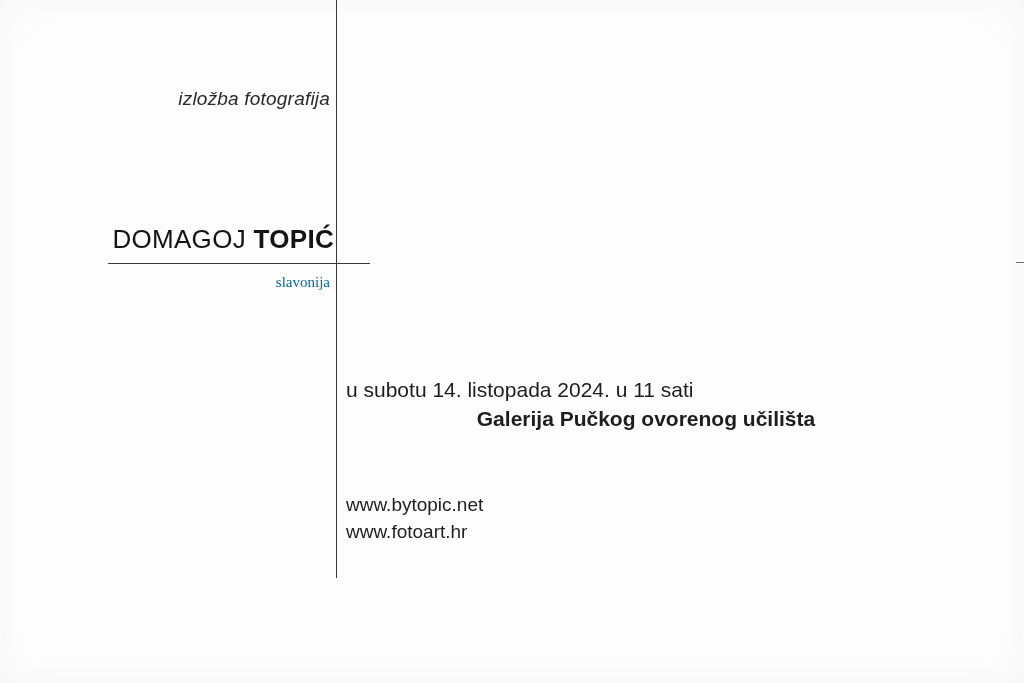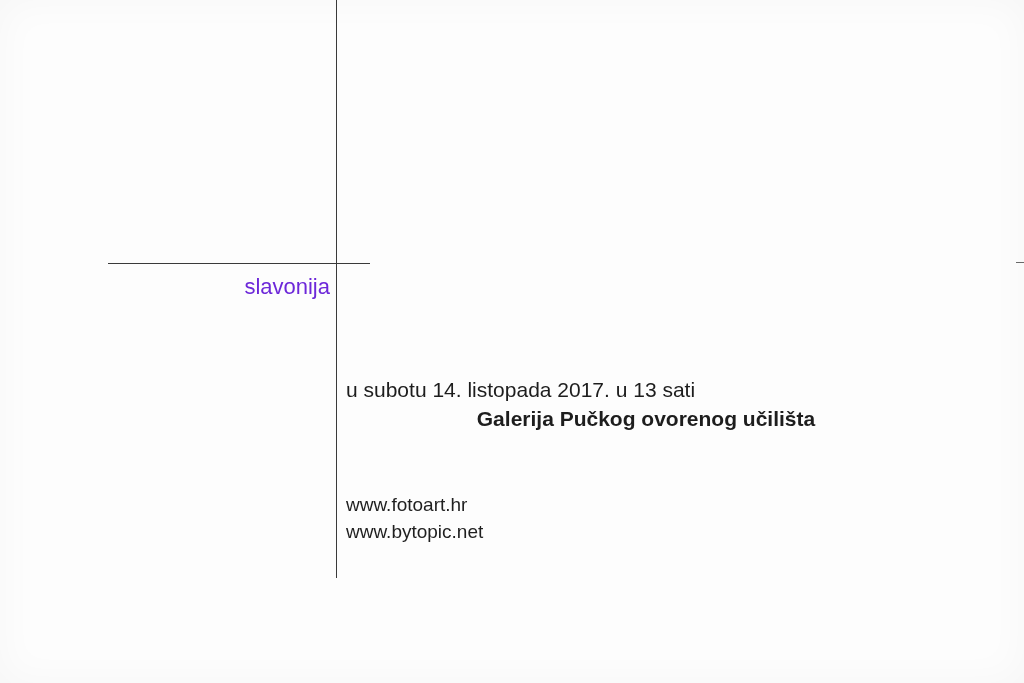--- a/index.html
+++ b/index.html
@@ -79,22 +79,23 @@
   }
   .artist-last {
     font-weight: 700;
   }
   .series-title {
     position: absolute;
     left: 0;
     top: 274px;
     width: 330px;
     text-align: right;
-    font-size: 22px;
-    color: #6d28d9;
+    font-size: 15px;
+    color: #0369a1;
+    font-family: Liberation Serif, serif;
   }
 
   
   .details {
     position: absolute;
     left: 346px;
     top: 376px;
     width: 600px;
   }
   .details .line {
@@ -121,27 +122,31 @@
 </style>
 </head>
 <body>
 
 <div id="poster">
 
   <div class="vrule"></div>
   <div class="hrule"></div>
   <div class="edge-tick"></div>
 
+  <div class="subtitle-top">izložba fotografija</div>
 
+  <div class="artist-line">
+    <span class="artist-first">DOMAGOJ</span><span>&nbsp;</span><span class="artist-last">TOPIĆ</span>
+  </div>
 
   <div class="series-title">slavonija</div>
 
   <div class="details">
-    <div class="line">u subotu 14. listopada 2017. u 13 sati</div>
+    <div class="line">u subotu 14. listopada 2024. u 11 sati</div>
     <div class="line bold">Galerija Pučkog ovorenog učilišta</div>
   </div>
 
   <div class="links">
+    <div class="line">www.bytopic.net</div>
     <div class="line">www.fotoart.hr</div>
-    <div class="line">www.bytopic.net</div>
   </div>
 
 </div>
 
 </body></html>

